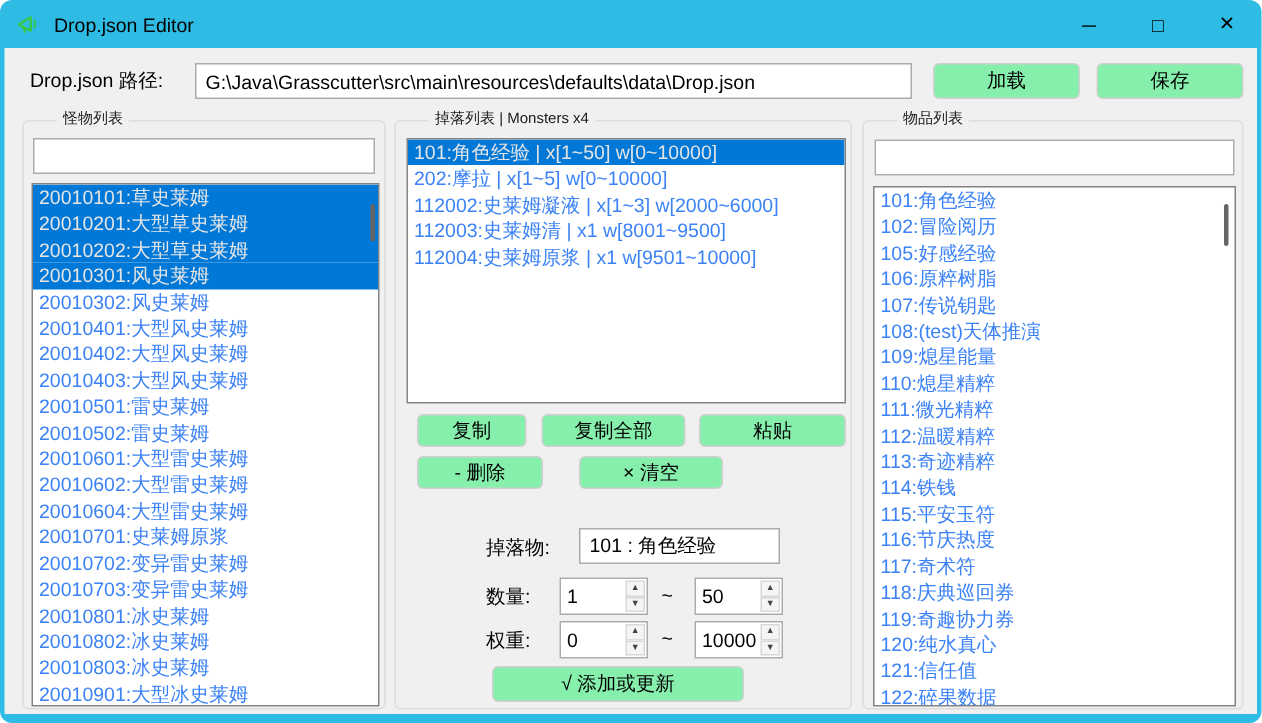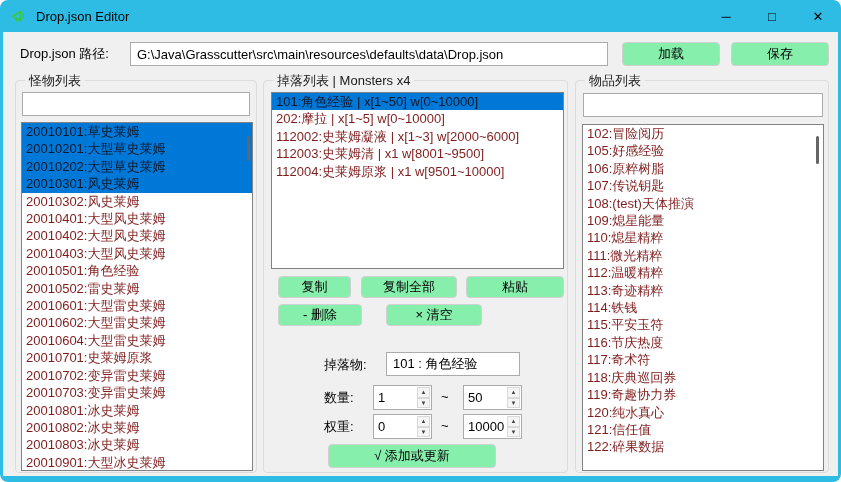--- a/index.html
+++ b/index.html
@@ -21,25 +21,25 @@
 
   .abs{position:absolute;}
   label,.static-label{font-size:13px;color:#000000;}
 
   .textbox{background:#fff;border:1px solid #ABABAB;font-size:13px;padding:0 6px;color:#000;}
   input.textbox{outline:none;}
   .btn{background:#86efac;border:1px solid #D0D0D0;border-radius:4px;font-size:13px;color:#000;
        display:flex;align-items:center;justify-content:center;cursor:default;}
 
   .groupbox{position:absolute;border:1px solid #DCDCDC;border-radius:4px;}
-  .gb-label{position:absolute;top:-9px;left:9px;background:#F0F0F0;padding:0 4px;font-size:13px;color:#1a1a1a;white-space:nowrap;text-align:right;}
+  .gb-label{position:absolute;top:-9px;left:22px;background:#F0F0F0;padding:0 4px;font-size:10px;color:#1a1a1a;white-space:nowrap;text-align:right;}
 
   .listbox{position:absolute;background:#fff;border:1px solid #828282;overflow:hidden;}
-  .list-item{height:17.42px;line-height:17.42px;padding-left:4px;font-size:13px;color:#7f1d1d;white-space:nowrap;}
-  .list-item.selected{background:var(--sel);color:#0f172a;}
+  .list-item{height:17.42px;line-height:17.42px;padding-left:4px;font-size:13px;color:#3b82f6;white-space:nowrap;}
+  .list-item.selected{background:var(--sel);color:#e5e5e5;}
 
   .scroll-thumb{position:absolute;width:3px;background:#666;border-radius:2px;}
 
   .spin{position:absolute;display:flex;border:1px solid #ABABAB;background:#fff;}
   .spin input{border:none;outline:none;font-size:13px;padding-left:4px;width:calc(100% - 15px);background:transparent;}
   .spin .arrows{width:15px;display:flex;flex-direction:column;padding:1px;}
   .spin .arrow{flex:1;font-size:6px;line-height:1;display:flex;align-items:center;justify-content:center;
                background:#F5F5F5;border:1px solid #D9D9D9;color:#444;}
   .tilde{font-size:13px;color:#000;}
 </style>
@@ -80,21 +80,21 @@
       <input class="textbox abs" style="left: 6px; top: 11px; width: 228px; height: 24px;" value="">
       <div class="listbox" style="left:5px;top:41px;width:232px;height:349px;">
       <div class="list-item selected">20010101:草史莱姆</div>
           <div class="list-item selected">20010201:大型草史莱姆</div>
           <div class="list-item selected">20010202:大型草史莱姆</div>
           <div class="list-item selected">20010301:风史莱姆</div>
           <div class="list-item">20010302:风史莱姆</div>
           <div class="list-item">20010401:大型风史莱姆</div>
           <div class="list-item">20010402:大型风史莱姆</div>
           <div class="list-item">20010403:大型风史莱姆</div>
-          <div class="list-item">20010501:角色经验</div>
+          <div class="list-item">20010501:雷史莱姆</div>
           <div class="list-item">20010502:雷史莱姆</div>
           <div class="list-item">20010601:大型雷史莱姆</div>
           <div class="list-item">20010602:大型雷史莱姆</div>
           <div class="list-item">20010604:大型雷史莱姆</div>
           <div class="list-item">20010701:史莱姆原浆</div>
           <div class="list-item">20010702:变异雷史莱姆</div>
           <div class="list-item">20010703:变异雷史莱姆</div>
           <div class="list-item">20010801:冰史莱姆</div>
           <div class="list-item">20010802:冰史莱姆</div>
           <div class="list-item">20010803:冰史莱姆</div>
@@ -173,20 +173,21 @@
         </div>
       </div>
 
       <div class="btn abs" style="left:64px;top:363px;width:168px;height:24px;">√ 添加或更新</div>
     </div>
 
     <div class="groupbox" style="left:572px;top:48px;width:254px;height:393px;">
       <span class="gb-label">物品列表</span>
       <input class="textbox abs" style="left: 7px; top: 12px; width: 240px; height: 24px;" value="">
       <div class="listbox" style="left:6px;top:43px;width:242px;height:347px;">
+      <div class="list-item">101:角色经验</div>
           <div class="list-item">102:冒险阅历</div>
           <div class="list-item">105:好感经验</div>
           <div class="list-item">106:原粹树脂</div>
           <div class="list-item">107:传说钥匙</div>
           <div class="list-item">108:(test)天体推演</div>
           <div class="list-item">109:熄星能量</div>
           <div class="list-item">110:熄星精粹</div>
           <div class="list-item">111:微光精粹</div>
           <div class="list-item">112:温暖精粹</div>
           <div class="list-item">113:奇迹精粹</div>

